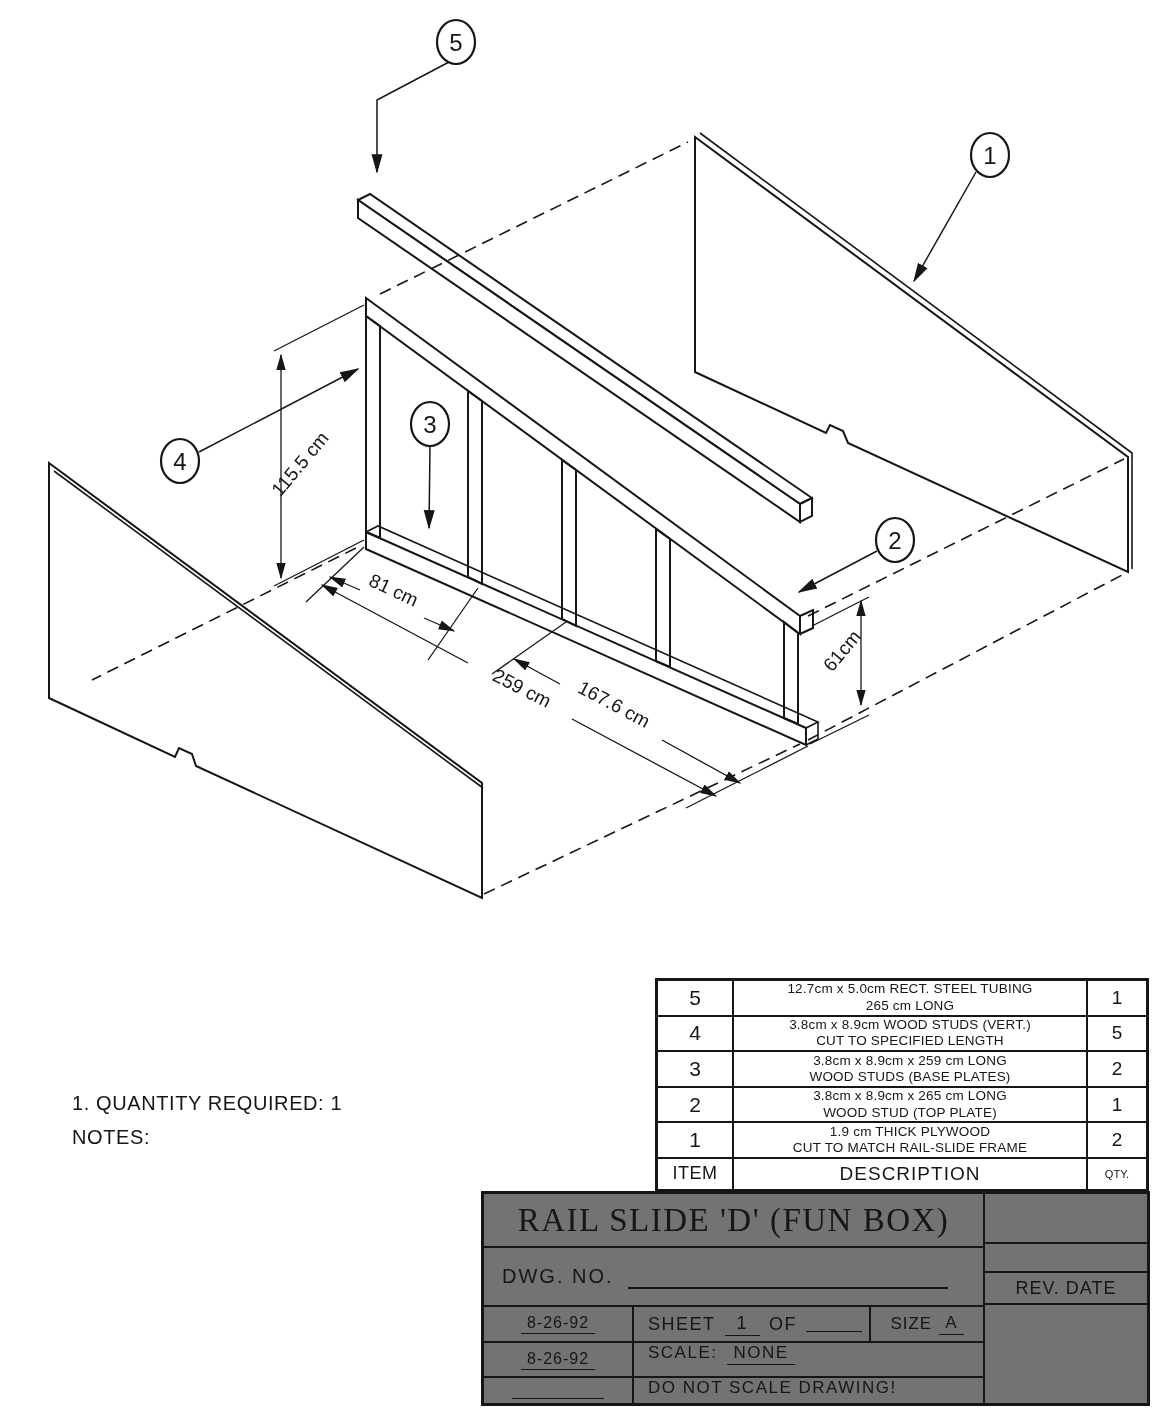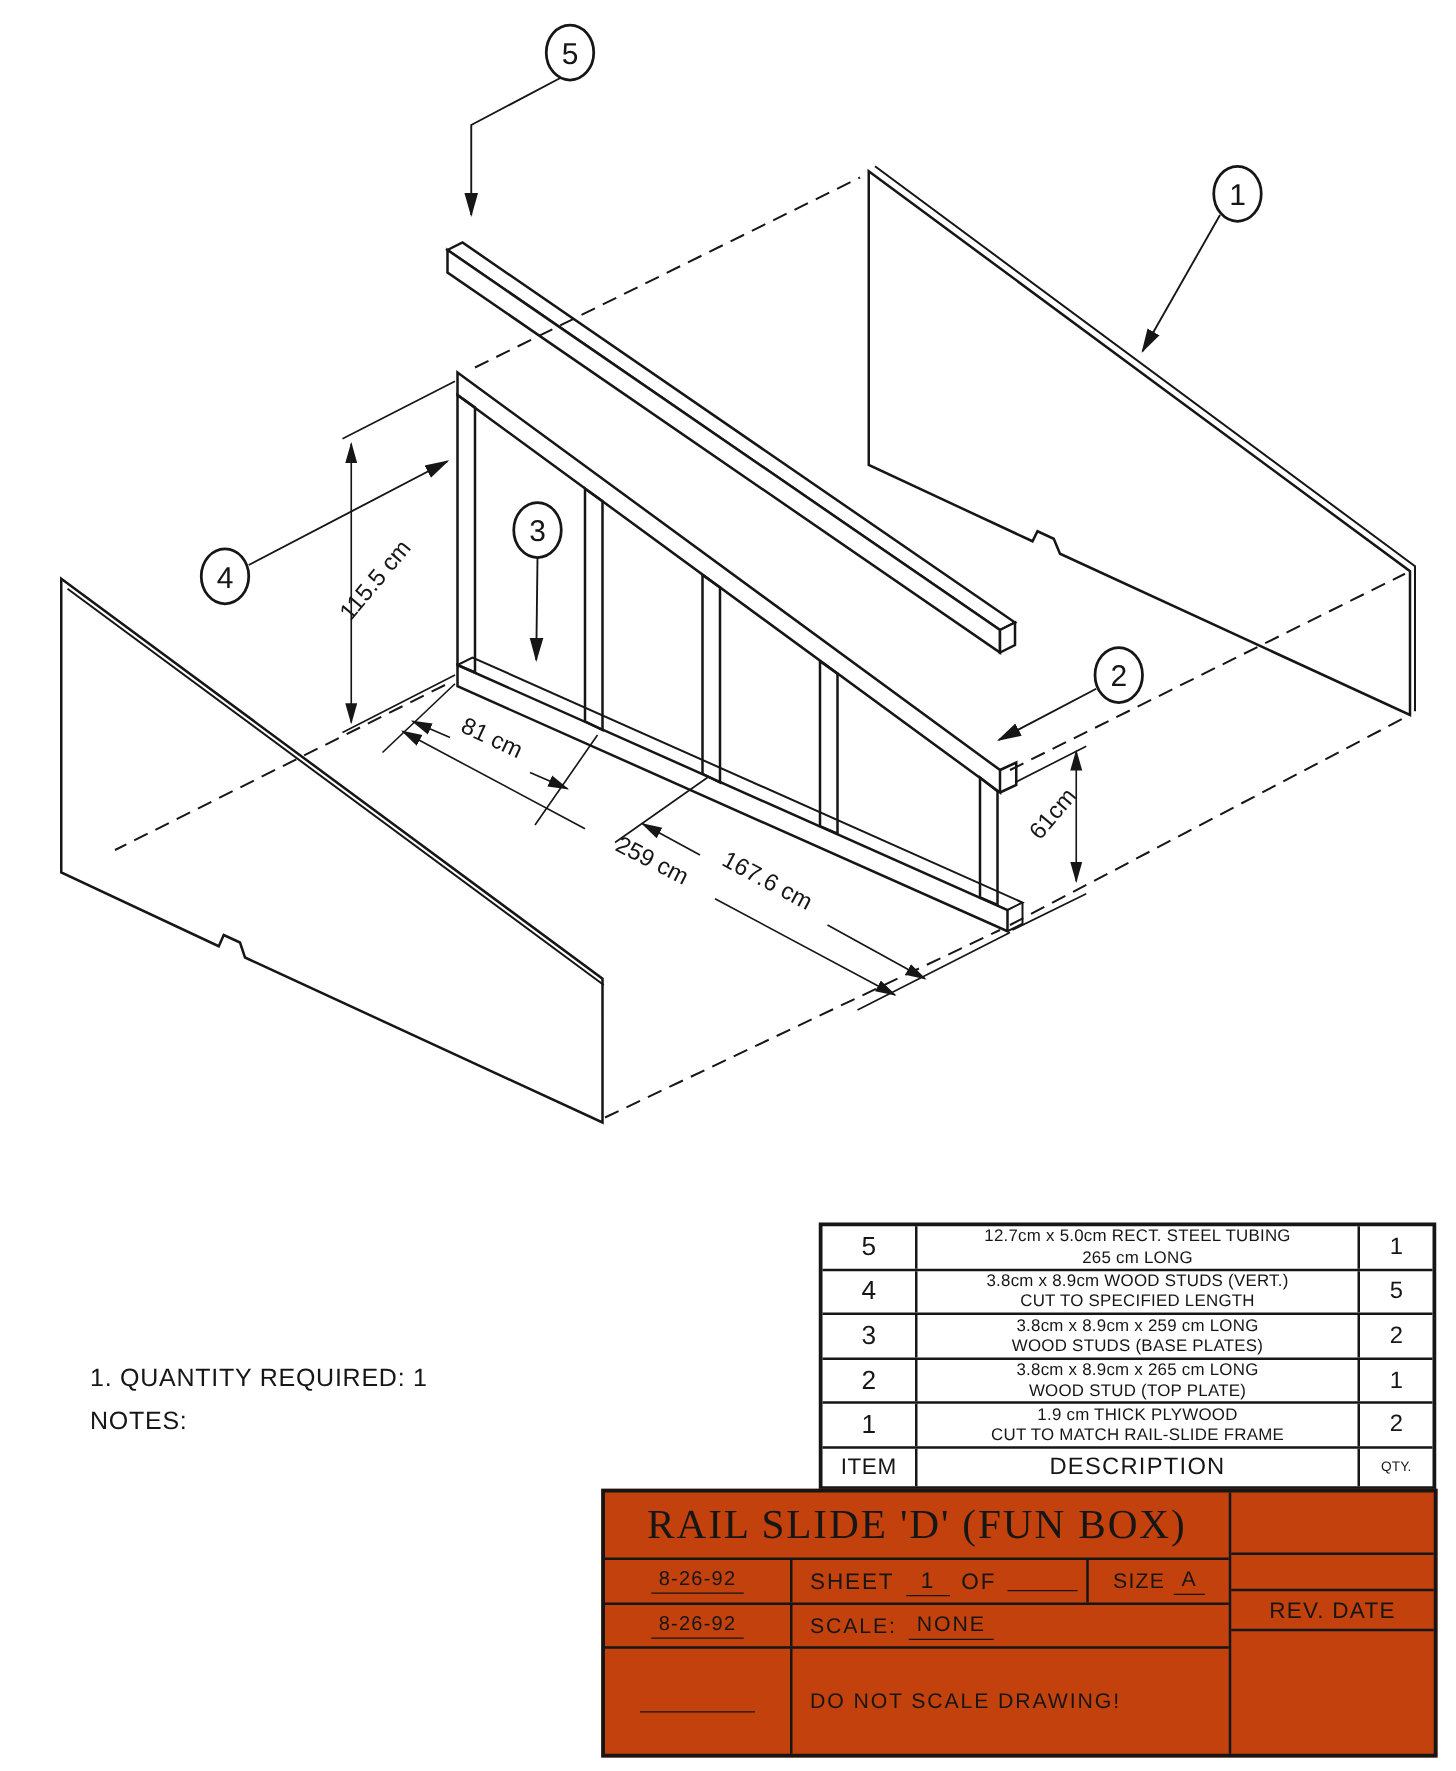--- a/index.html
+++ b/index.html
@@ -20,38 +20,38 @@
   .bom .c-item{width:76px;border-right:2px solid #161616;font-size:21px;}
   .bom .c-desc{flex:1;border-right:2px solid #161616;flex-direction:column;font-size:13.5px;line-height:1.22;text-align:center;letter-spacing:0.2px;}
   .bom .c-qty{width:58px;font-size:19px;}
   .bom-header .c-item{font-size:18px;letter-spacing:0.5px;}
   .bom-header .c-desc{font-size:19px;letter-spacing:1px;}
   .bom-header .c-qty{font-size:11px;}
 
   
   .titleblock{
     position:absolute;left:481px;top:1191px;width:669px;height:215px;
-    border:3px solid #161616;box-sizing:border-box;background:#c2410c;
+    border:3px solid #161616;box-sizing:border-box;background:#737373;
   }
   .tb-left{position:absolute;left:0;top:0;bottom:0;right:162px;border-right:2px solid #161616;display:flex;flex-direction:column;}
   .tb-right{position:absolute;right:0;top:0;bottom:0;width:162px;display:flex;flex-direction:column;}
   .tb-title{height:52px;border-bottom:2px solid #161616;display:flex;align-items:center;justify-content:center;
     font-family:"Liberation Serif",serif;font-size:33px;letter-spacing:1.5px;white-space:nowrap;}
   .tb-dwg{height:57px;border-bottom:2px solid #161616;display:flex;align-items:center;padding-left:18px;font-size:20px;letter-spacing:2px;}
   .tb-dwg .uline{flex:0 0 320px;border-bottom:2px solid #161616;height:22px;margin-left:14px;}
   .tb-rowc{height:34px;border-bottom:2px solid #161616;display:flex;}
   .tb-rowd{height:33px;border-bottom:2px solid #161616;display:flex;}
   .tb-rowe{flex:1;display:flex;}
   .tb-datecell{width:148px;border-right:2px solid #161616;display:flex;align-items:center;justify-content:center;font-size:16px;letter-spacing:1px;}
   .u{border-bottom:1.5px solid #161616;padding:0 6px 1px;}
   .tb-sheetcell{flex:1;border-right:2px solid #161616;display:flex;align-items:center;padding-left:14px;font-size:18px;letter-spacing:1.5px;gap:9px;white-space:nowrap;}
   .u-num{border-bottom:1.5px solid #161616;padding:0 12px 1px;}
   .u-blank{display:inline-block;width:56px;border-bottom:1.5px solid #161616;height:15px;}
   .tb-sizecell{width:112px;display:flex;align-items:center;justify-content:center;font-size:17px;letter-spacing:1px;gap:7px;}
-  .tb-widecell{flex:1;display:flex;align-items:center;padding-left:14px;font-size:17px;letter-spacing:1.5px;gap:10px;}
+  .tb-widecell{flex:1;display:flex;align-items:flex-start;padding-left:14px;font-size:17px;letter-spacing:1.5px;gap:10px;}
   .blankline{width:92px;border-bottom:1.5px solid #161616;height:16px;}
   .tbr-a{height:48px;border-bottom:2px solid #161616;}
   .tbr-b{height:27px;border-bottom:2px solid #161616;}
   .tbr-c{height:30px;border-bottom:2px solid #161616;display:flex;align-items:center;justify-content:center;font-size:18px;letter-spacing:1px;}
   .tbr-d{flex:1;}
 
   
   .notes{position:absolute;left:72px;top:1092px;font-size:20px;letter-spacing:0.6px;}
   .notes div{margin-bottom:11px;}
 </style>
@@ -211,20 +211,24 @@
     <div class="bom-row bom-header">
       <div class="c c-item">ITEM</div>
       <div class="c c-desc">DESCRIPTION</div>
       <div class="c c-qty">QTY.</div>
     </div>
   </div>
 
   <div class="titleblock">
     <div class="tb-left">
       <div class="tb-title">RAIL SLIDE 'D' (FUN BOX)</div>
+      <div class="tb-dwg">
+        <span>DWG. NO.</span>
+        <span class="uline"></span>
+      </div>
       <div class="tb-rowc">
         <div class="tb-datecell">
           <span class="u">8-26-92</span>
         </div>
         <div class="tb-sheetcell">
           <span>SHEET</span>
           <span class="u-num">1</span>
           <span>OF</span>
           <span class="u-blank"></span>
         </div>

